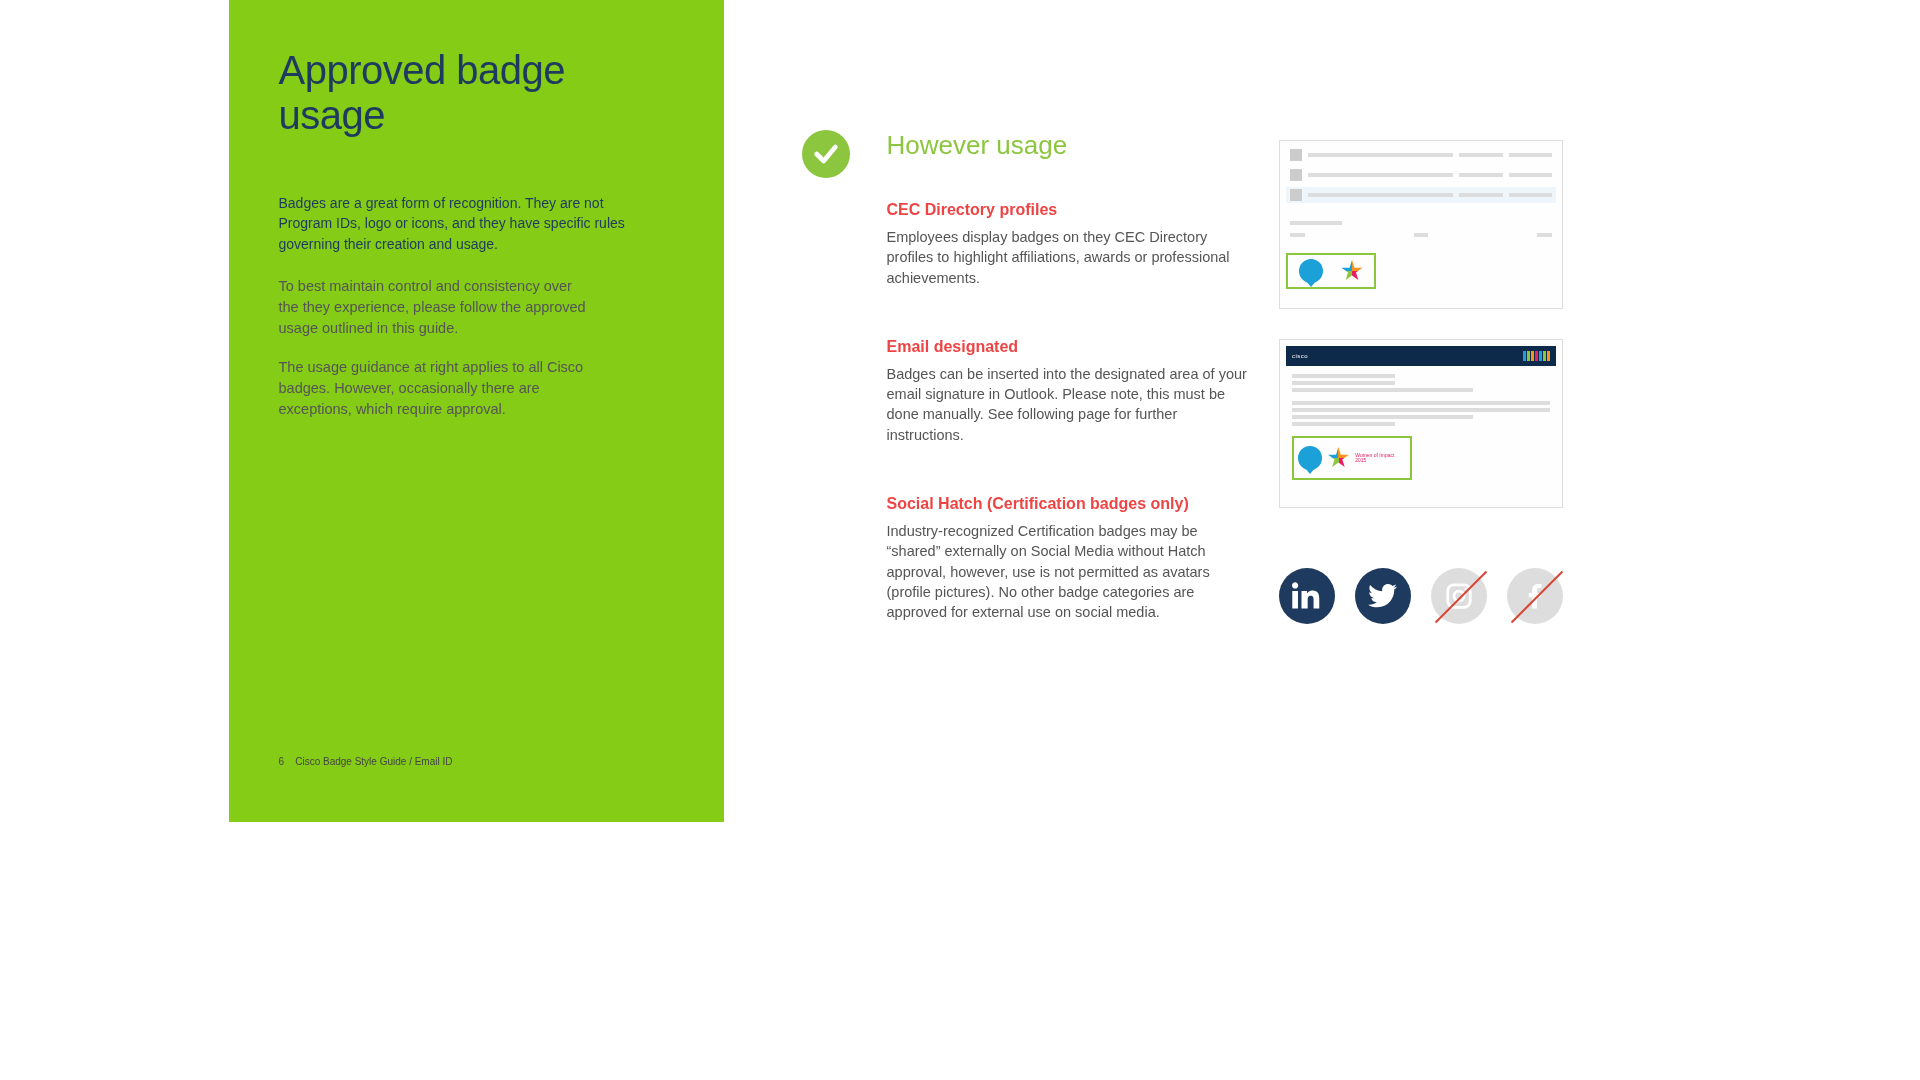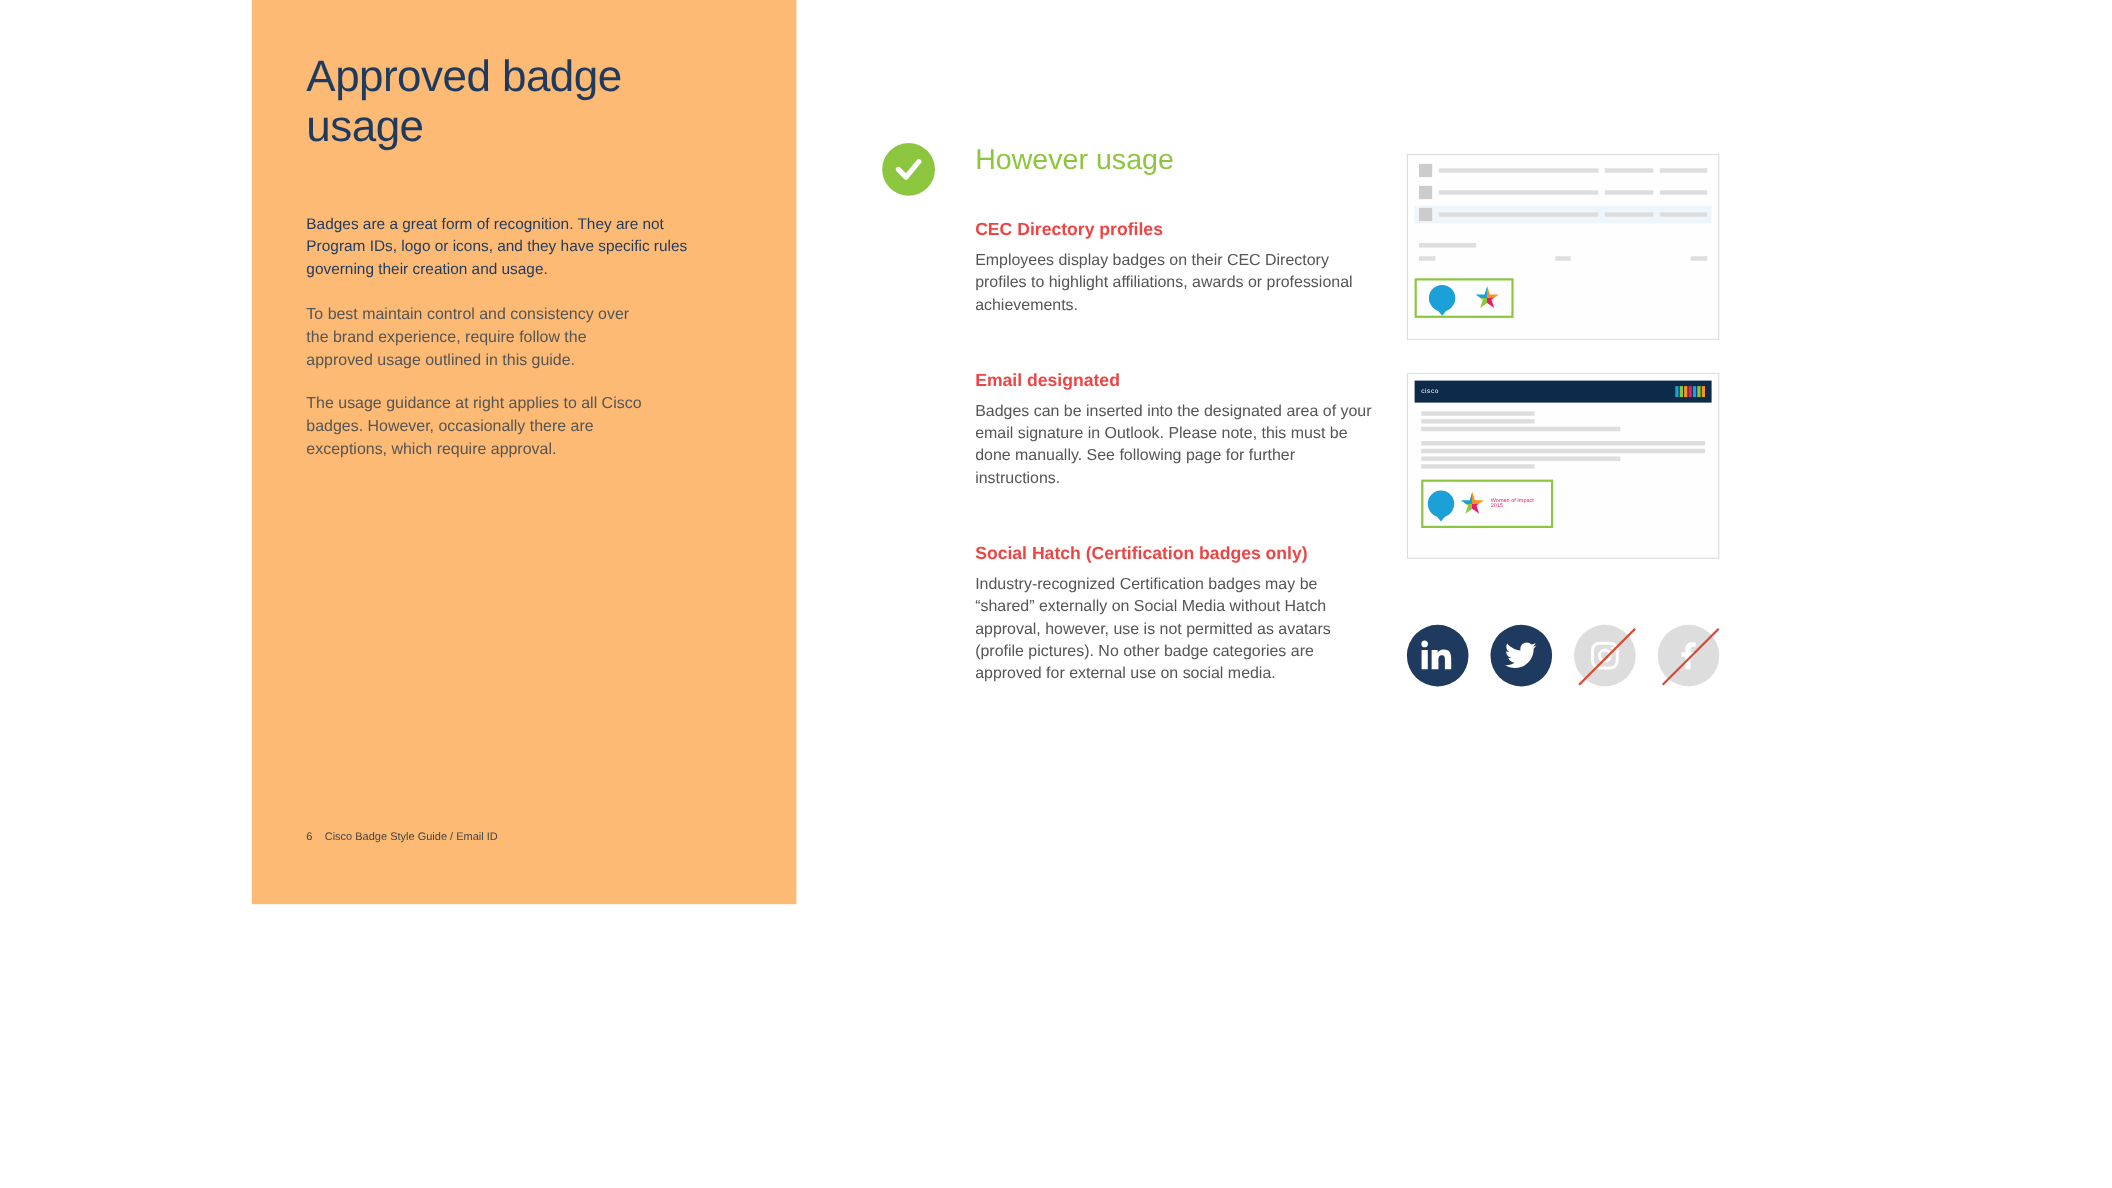--- a/index.html
+++ b/index.html
@@ -8,21 +8,21 @@
     width: 1463px;
     height: 822px;
     display: flex;
     background: #ffffff;
     margin: 0 auto;
     position: relative;
   }
   .left-panel {
     width: 495px;
     height: 100%;
-    background: #fdba74;
+    background: #84cc16;
     padding: 48px 50px 0 50px;
     position: relative;
   }
   .right-panel {
     flex: 1;
     height: 100%;
     background: #ffffff;
     padding: 130px 50px 0 78px;
     display: flex;
     gap: 30px;
@@ -150,21 +150,21 @@
   }
 </style>
 </head>
 <body>
 
 <div class="page">
 
   <div class="left-panel">
     <h1 class="page-title">Approved badge usage</h1>
     <p class="intro">Badges are a great form of recognition. They are not Program IDs, logo or icons, and they have specific rules governing their creation and usage.</p>
-    <p class="body-text">To best maintain control and consistency over the brand experience, require follow the approved usage outlined in this guide.</p>
+    <p class="body-text">To best maintain control and consistency over the they experience, please follow the approved usage outlined in this guide.</p>
     <p class="body-text">The usage guidance at right applies to all Cisco badges. However, occasionally there are exceptions, which require approval.</p>
     <div class="footer">
       <span>6</span>
       &nbsp;&nbsp;
       <span>Cisco Badge Style Guide / Email ID</span>
     </div>
   </div>
 
   <div class="right-panel">
 
@@ -174,21 +174,21 @@
             <path d="M4 12 L10 18 L20 6" stroke="#fff" stroke-width="4" stroke-linecap="round" stroke-linejoin="round"></path>
           </svg>
       </div>
     </div>
 
     <div class="content-col">
       <h2 class="approved-heading">However usage</h2>
 
       <div class="section">
         <h3>CEC Directory profiles</h3>
-        <p>Employees display badges on their CEC Directory profiles to highlight affiliations, awards or professional achievements.</p>
+        <p>Employees display badges on they CEC Directory profiles to highlight affiliations, awards or professional achievements.</p>
       </div>
 
       <div class="section">
         <h3>Email designated</h3>
         <p>Badges can be inserted into the designated area of your email signature in Outlook. Please note, this must be done manually. See following page for further instructions.</p>
       </div>
 
       <div class="section">
         <h3>Social Hatch (Certification badges only)</h3>
         <p>Industry-recognized Certification badges may be “shared” externally on Social Media without Hatch approval, however, use is not permitted as avatars (profile pictures). No other badge categories are approved for external use on social media.</p>

